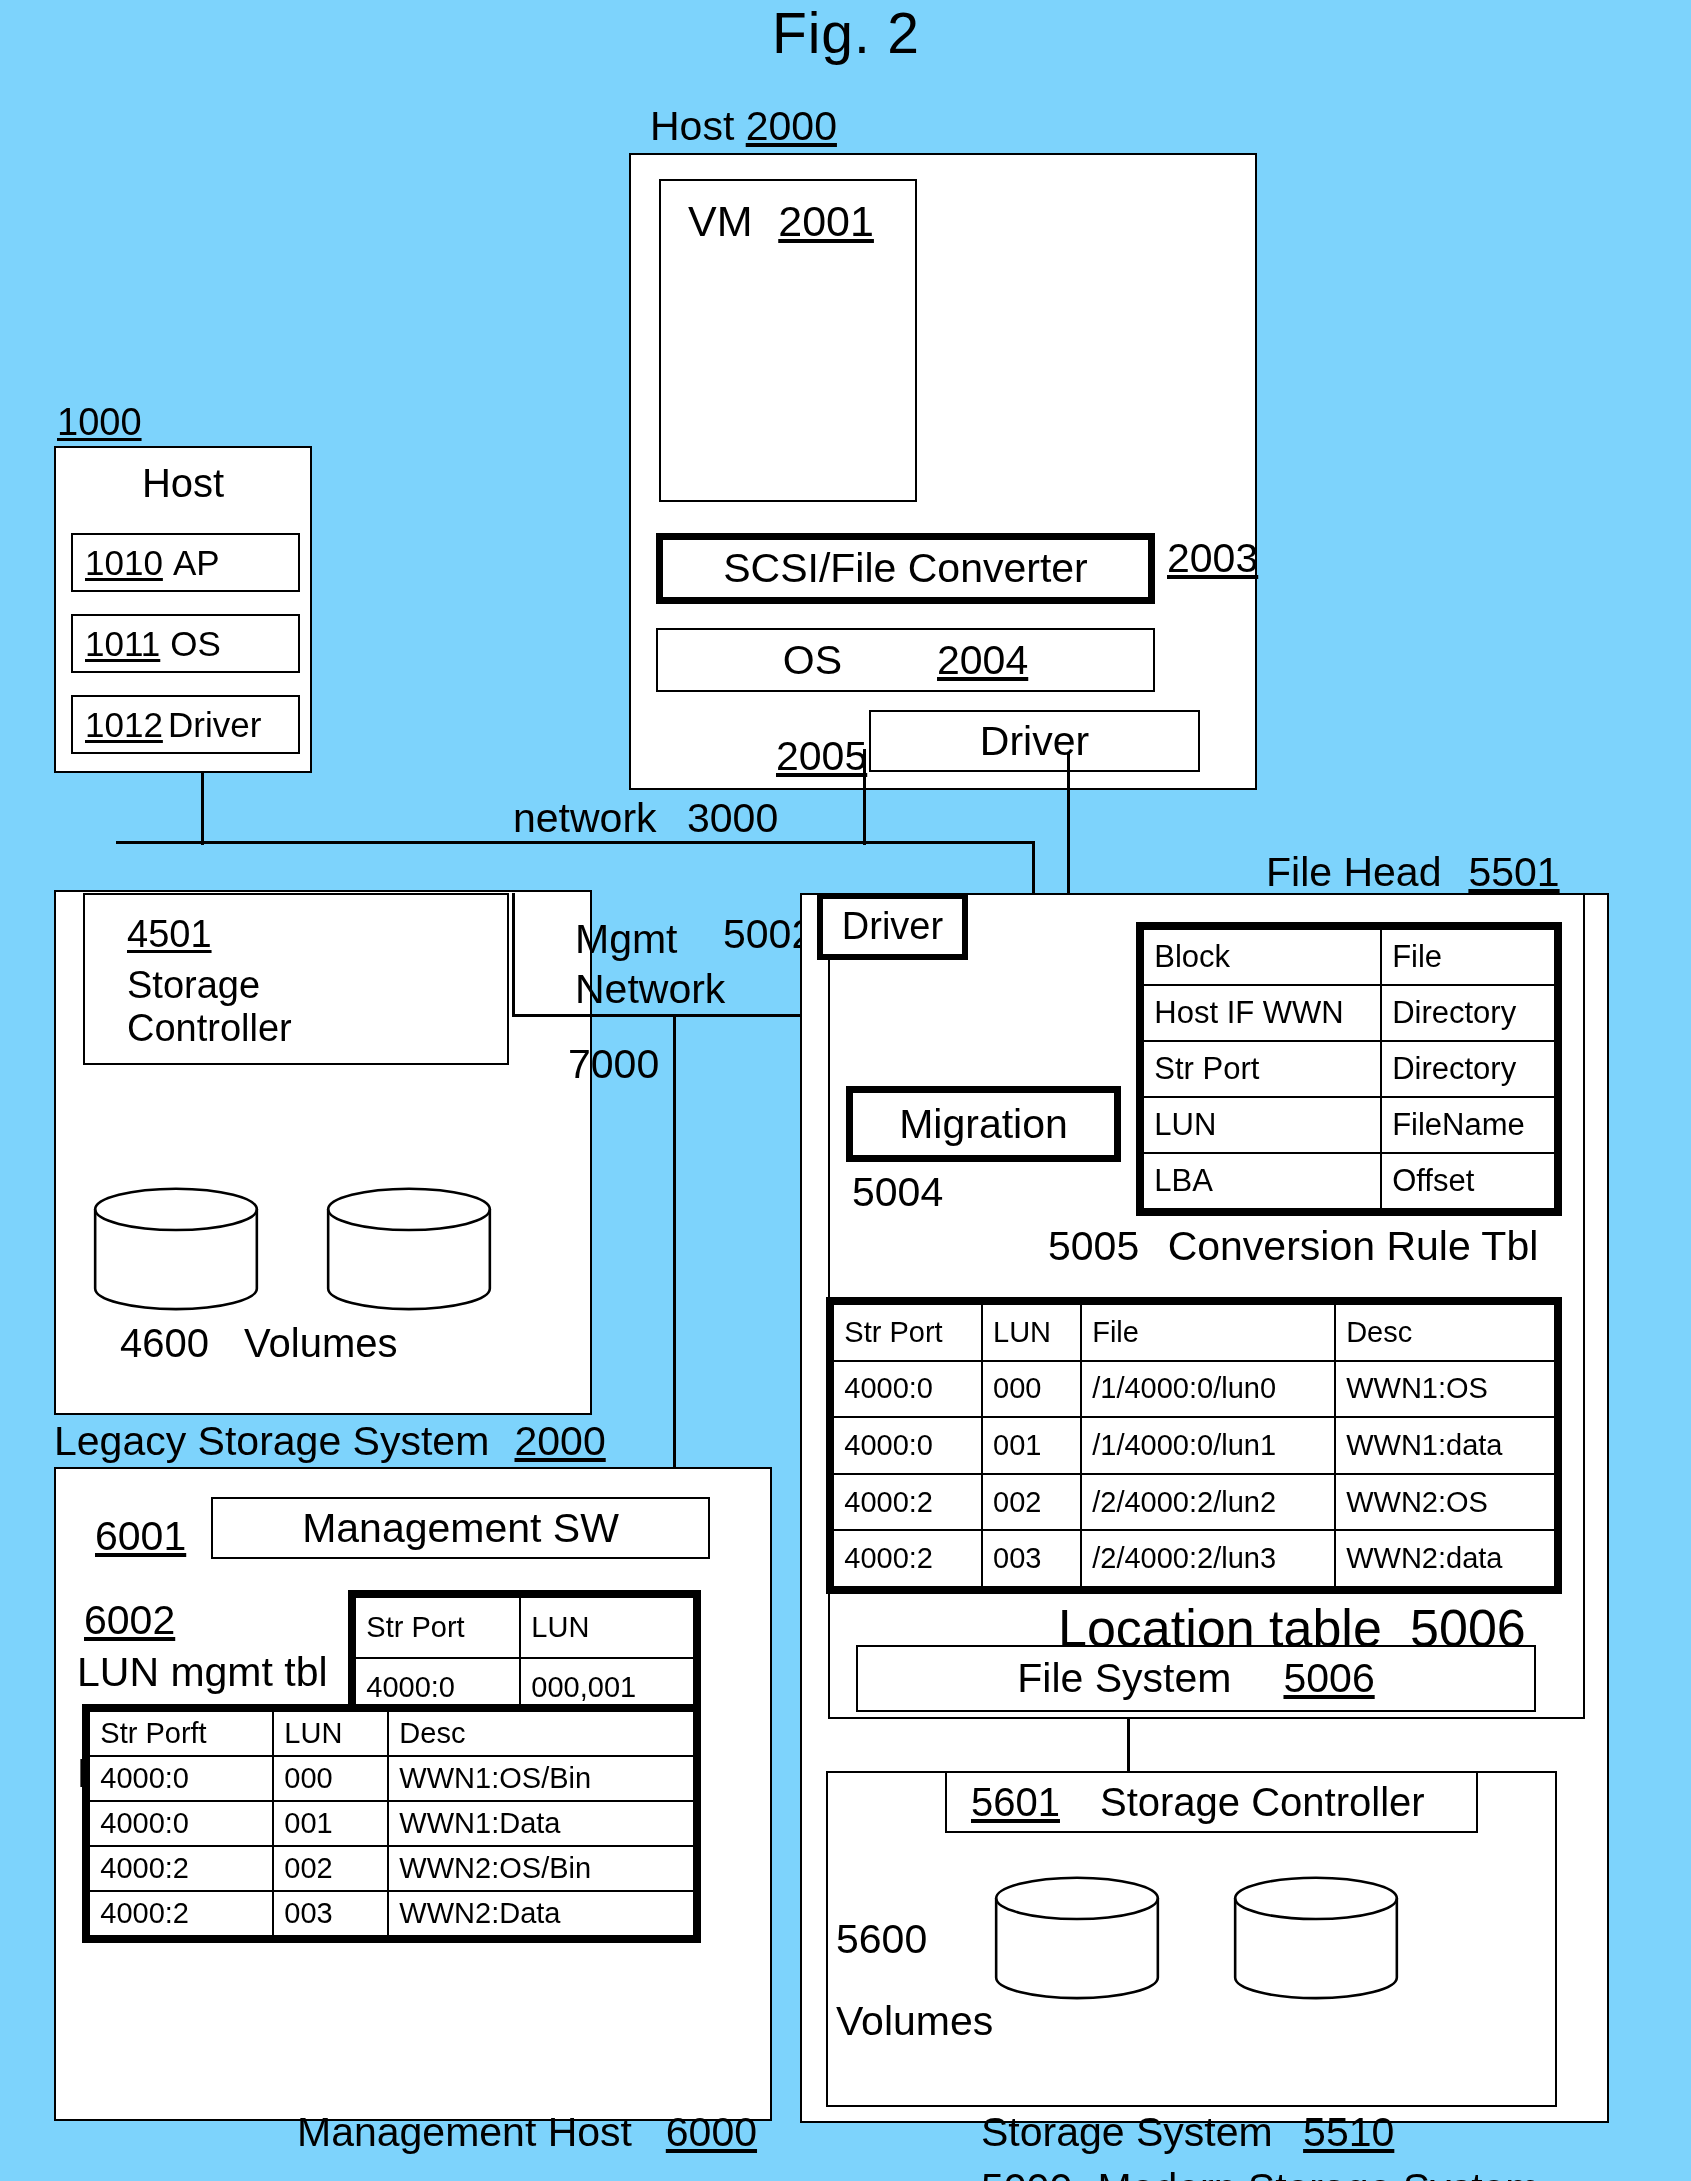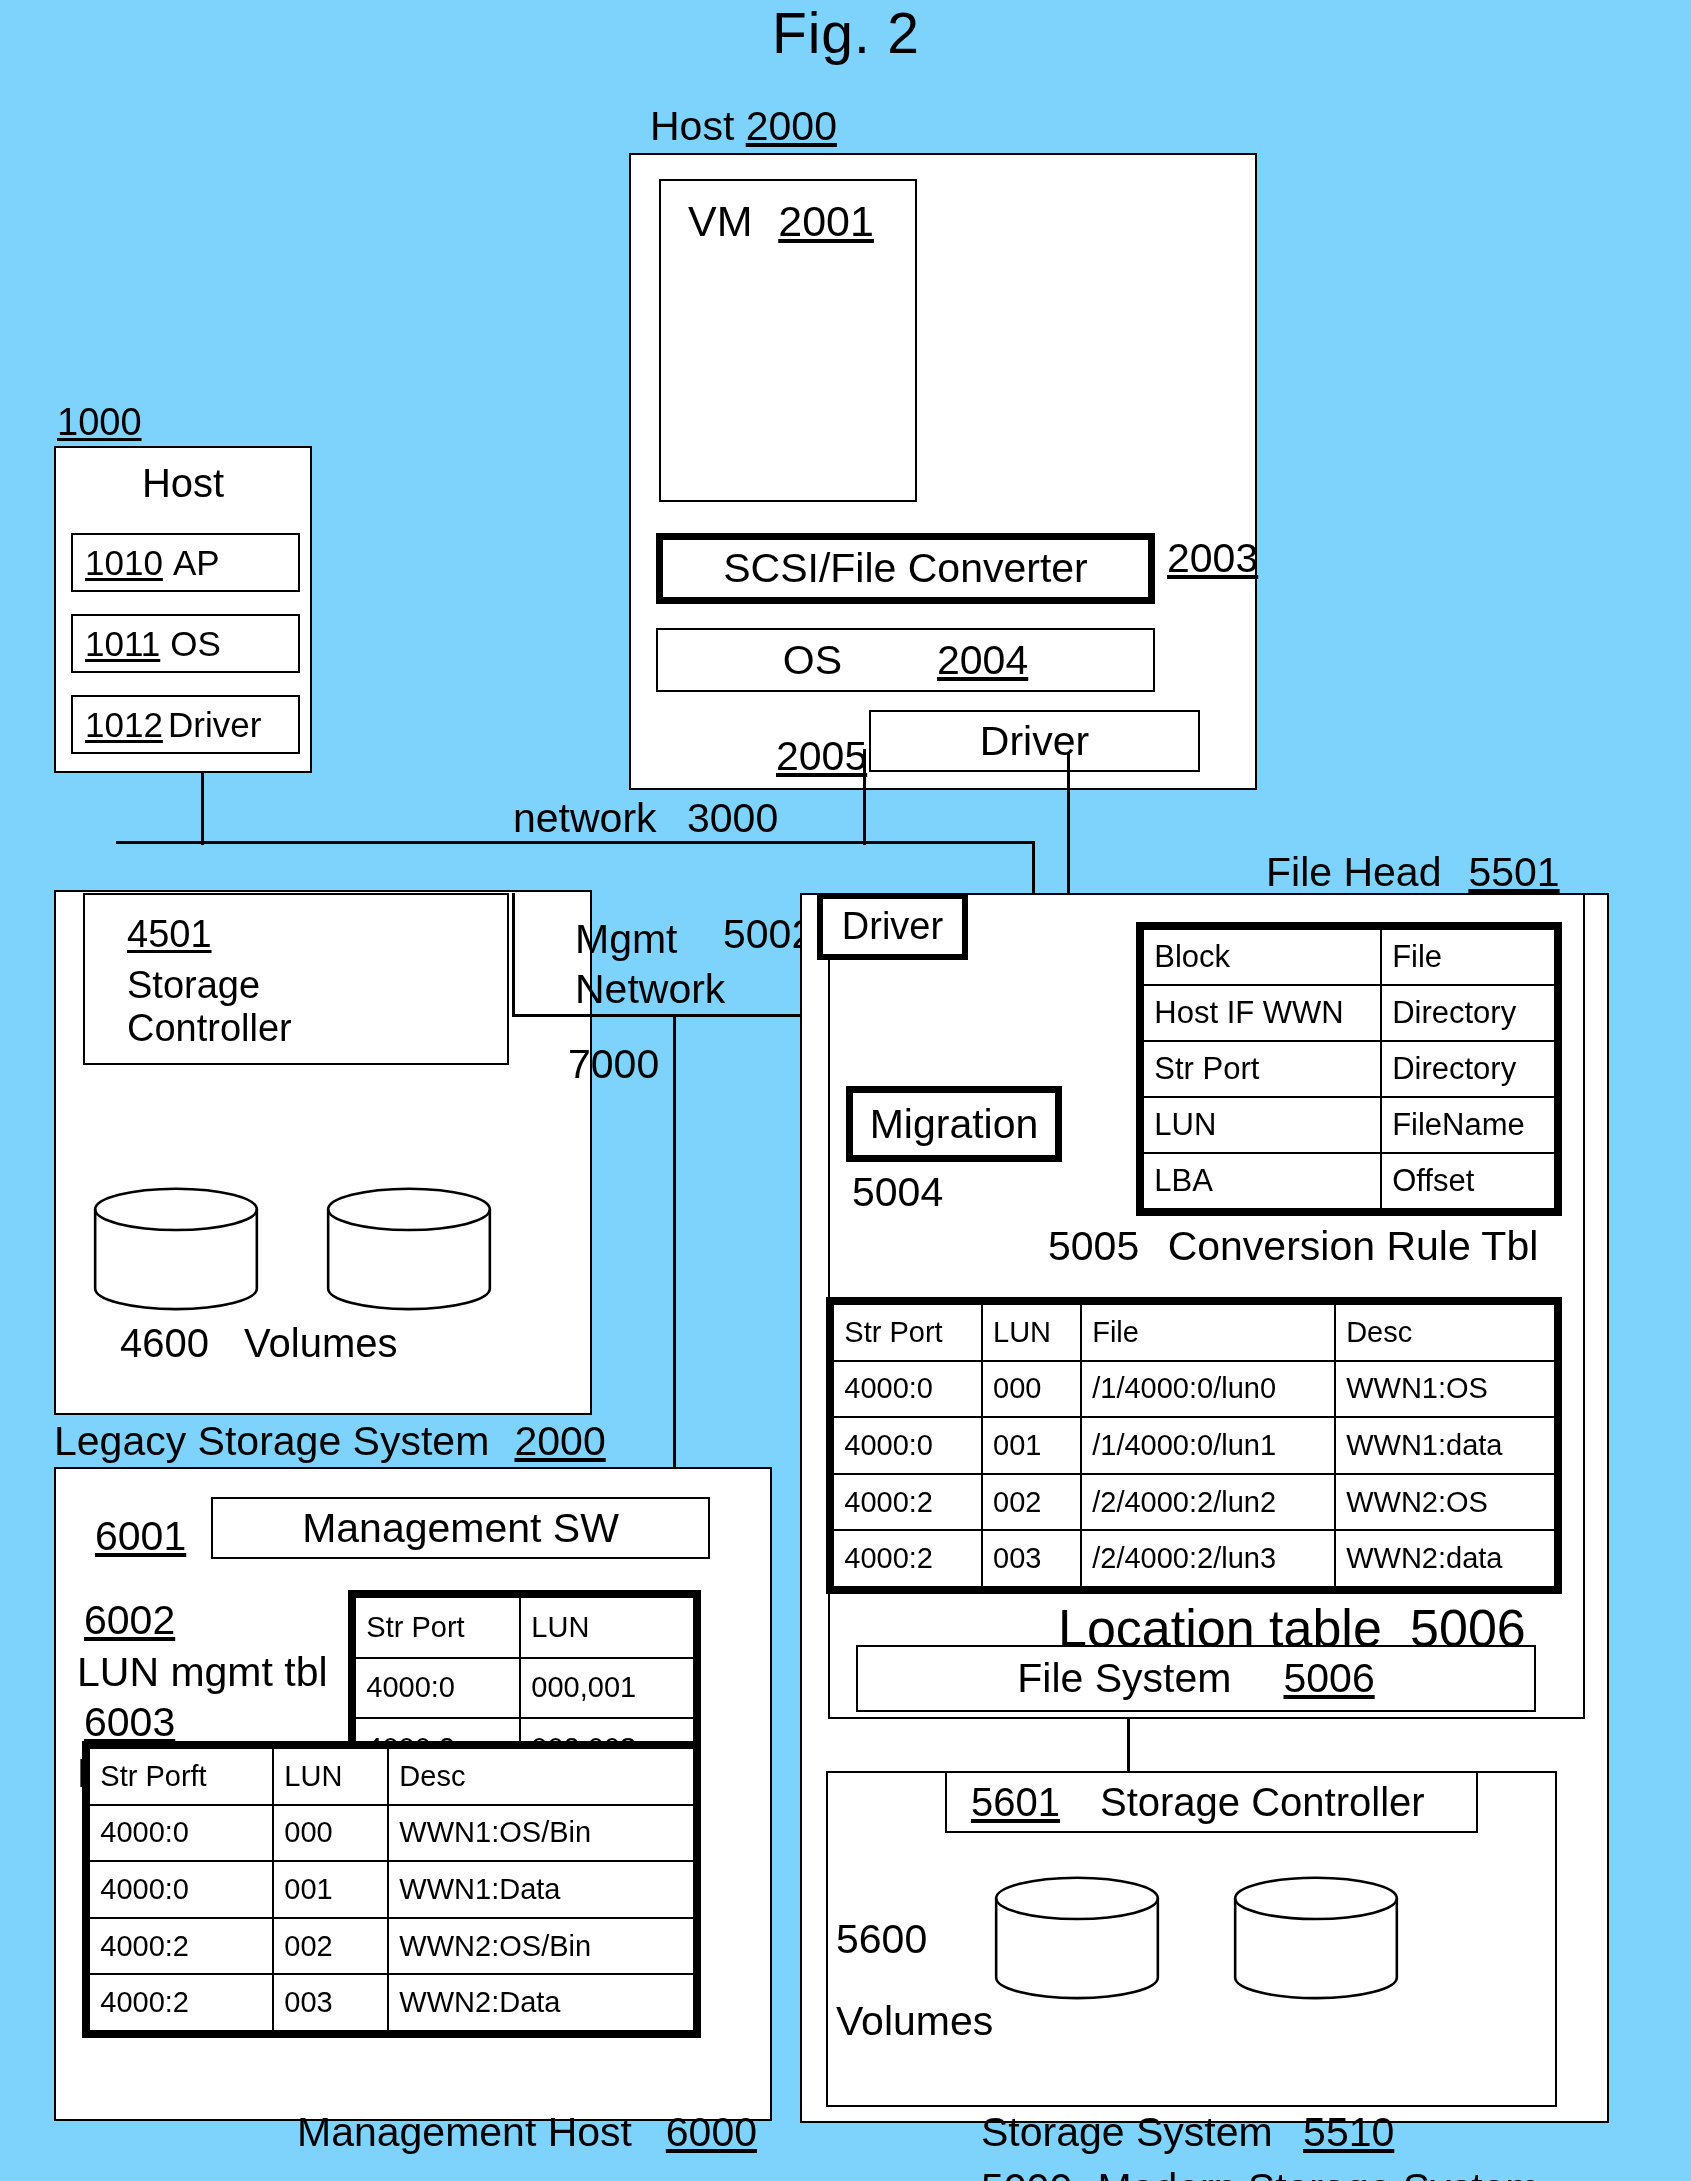--- a/index.html
+++ b/index.html
@@ -72,21 +72,21 @@
   #lbl7000{left:568px;top:1044px;font-size:41px;}
   #mgmtline{left:512px;top:1014px;width:336px;}
   #mgmtv1{left:512px;top:893px;height:122px;}
   #mgmtv2{left:673px;top:1014px;height:469px;}
 
   
   #modern5000{left:800px;top:893px;width:809px;height:1230px;}
   #lblFileHead{left:1266px;top:852px;font-size:41px;}
   #filehead{left:828px;top:893px;width:757px;height:826px;}
   #drv5002{left:817px;top:893px;width:151px;height:67px;border-width:6px;}
-  #migration{left:846px;top:1086px;width:216px;height:76px;border-width:7.7px;text-align:center;}
+  #migration{left:846px;top:1086px;width:275px;height:76px;border-width:7.7px;text-align:center;}
   #lbl5004{left:852px;top:1172px;font-size:41px;}
 
   
   #convtbl{left:1136px;top:922px;width:426px;height:294px;border-width:6px;}
   #lbl5005{left:1048px;top:1226px;font-size:41px;}
 
   
   #loctbl{left:826px;top:1297px;width:736px;height:297px;border-width:6px;}
   #lblLoc{left:1058px;top:1602px;font-size:52px;}
 
@@ -103,21 +103,21 @@
 
   
   #mgmthost{left:54px;top:1467px;width:718px;height:654px;}
   #lbl6001{left:95px;top:1516px;font-size:41px;}
   #mgmtsw{left:211px;top:1497px;width:499px;height:62px;}
   #lbl6002{left:84px;top:1600px;font-size:41px;}
   #lblLUNmgmt{left:77px;top:1652px;font-size:41px;}
   #lbl6003{left:84px;top:1702px;font-size:41px;}
   #lblLUNinfo{left:77px;top:1753px;font-size:41px;}
   #lunmgmttbl{left:348px;top:1590px;width:353px;height:196px;border-width:6px;}
-  #luninfotbl{left:82px;top:1741px;width:619px;height:297px;border-width:6px;}
+  #luninfotbl{left:82px;top:1704px;width:619px;height:239px;border-width:6px;}
 
   
   table.grid{border-collapse:collapse;width:100%;height:100%;background:#fff;}
   table.grid td{border:2.6px solid #000;font-size:29px;padding:1.7px 10.3px;vertical-align:middle;white-space:nowrap;}
   table.grid td.h{font-size:29px;}
   #convtbl table.grid td{font-size:31px;}
   #loctbl table.grid td{font-size:29px;}
   #lunmgmttbl table.grid td{font-size:29px;}
   #luninfotbl table.grid td{font-size:29px;}
 </style>

